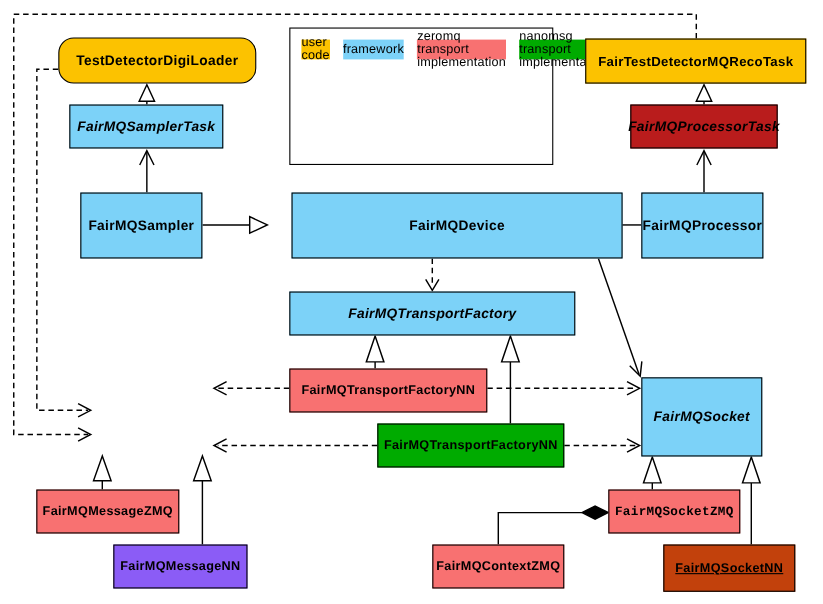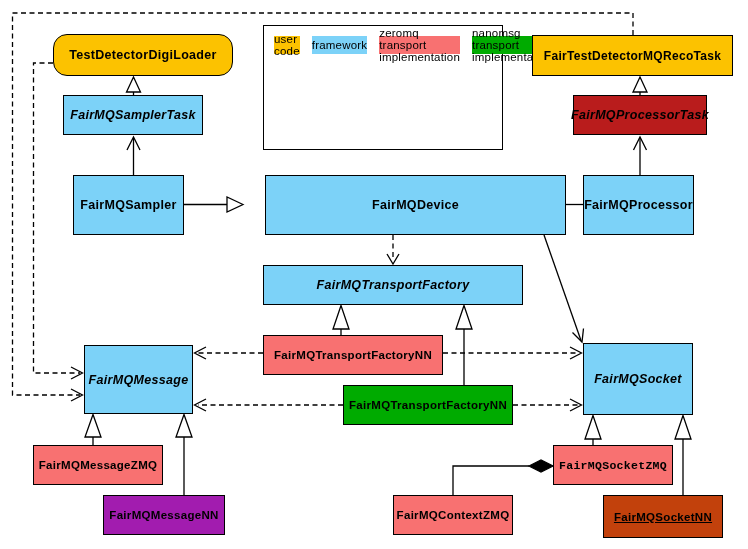--- a/index.html
+++ b/index.html
@@ -188,33 +188,30 @@
   </div>
 
   <div class="node" style="left: 263px; top: 335px; width: 180px; height: 40px; font-size: 11.5px; background: rgb(248, 113, 113);">
     <span>FairMQTransportFactoryNN</span>
   </div>
 
   <div class="node" style="left: 343px; top: 385px; width: 170px; height: 40px; font-size: 11.5px; background: rgb(0, 171, 0);">
     <span>FairMQTransportFactoryNN</span>
   </div>
 
-  <div class="node abstract" style="left: 84px; top: 345px; width: 109px; height: 69px; background: rgb(124, 210, 248);">
-    <span>FairMQMessage</span>
-  </div>
 
   <div class="node abstract" style="left: 583px; top: 343px; width: 110px; height: 72px; background: rgb(124, 210, 248);">
     <span>FairMQSocket</span>
   </div>
 
   <div class="node" style="left: 33px; top: 445px; width: 130px; height: 40px; font-size: 11.5px; background: rgb(248, 113, 113);">
     <span>FairMQMessageZMQ</span>
   </div>
 
-  <div class="node" style="left: 103px; top: 495px; width: 122px; height: 40px; font-size: 11.5px; background: #a21caf;">
+  <div class="node" style="left: 103px; top: 495px; width: 122px; height: 40px; font-size: 11.5px; background: #8b5cf6;">
     <span>FairMQMessageNN</span>
   </div>
 
   <div class="node" style="left: 393px; top: 495px; width: 120px; height: 40px; font-size: 11.5px; background: rgb(248, 113, 113);">
     <span>FairMQContextZMQ</span>
   </div>
 
   <div class="node" style="left: 553px; top: 445px; width: 120px; height: 40px; font-size: 11.5px; background: rgb(248, 113, 113); font-family: Liberation Mono, monospace;">
     <span>FairMQSocketZMQ</span>
   </div>

